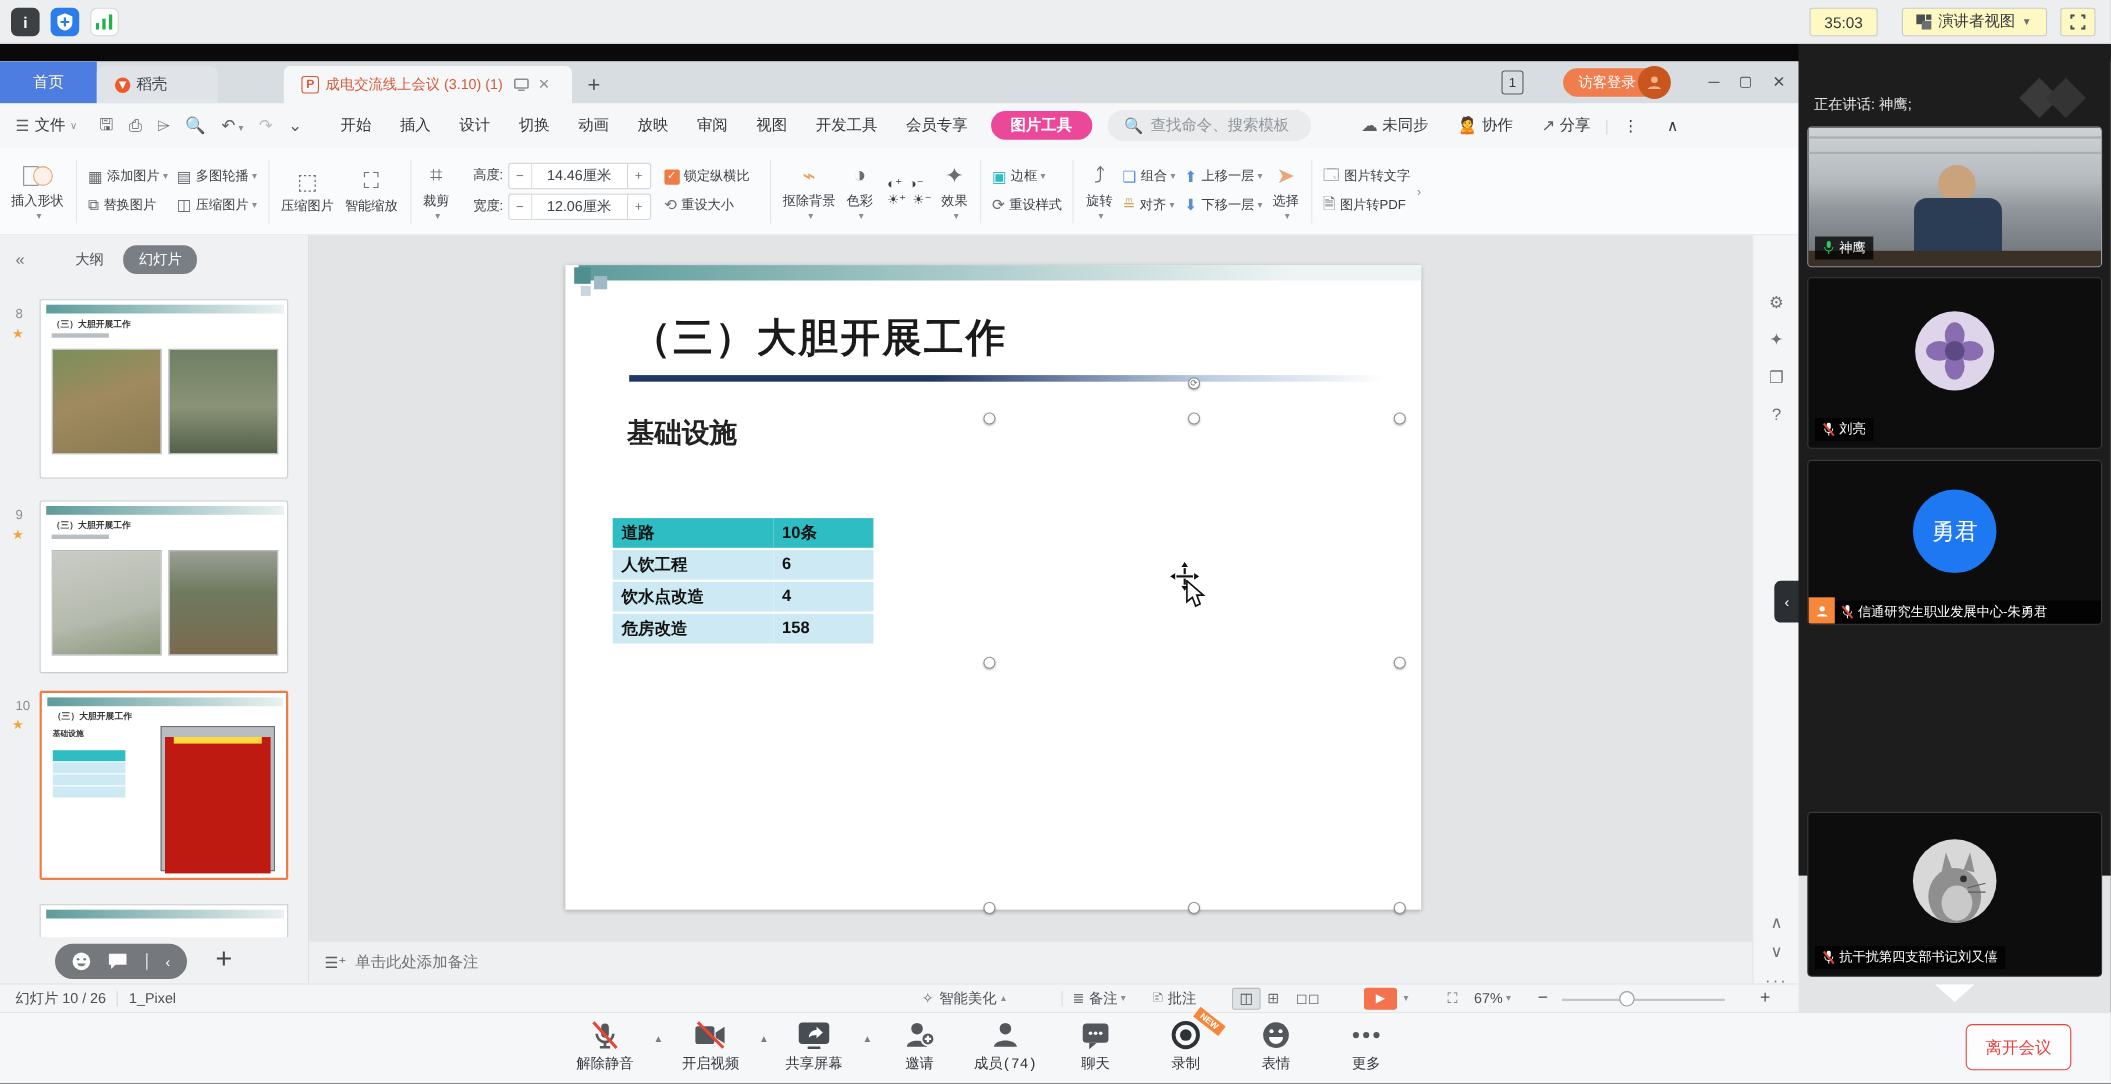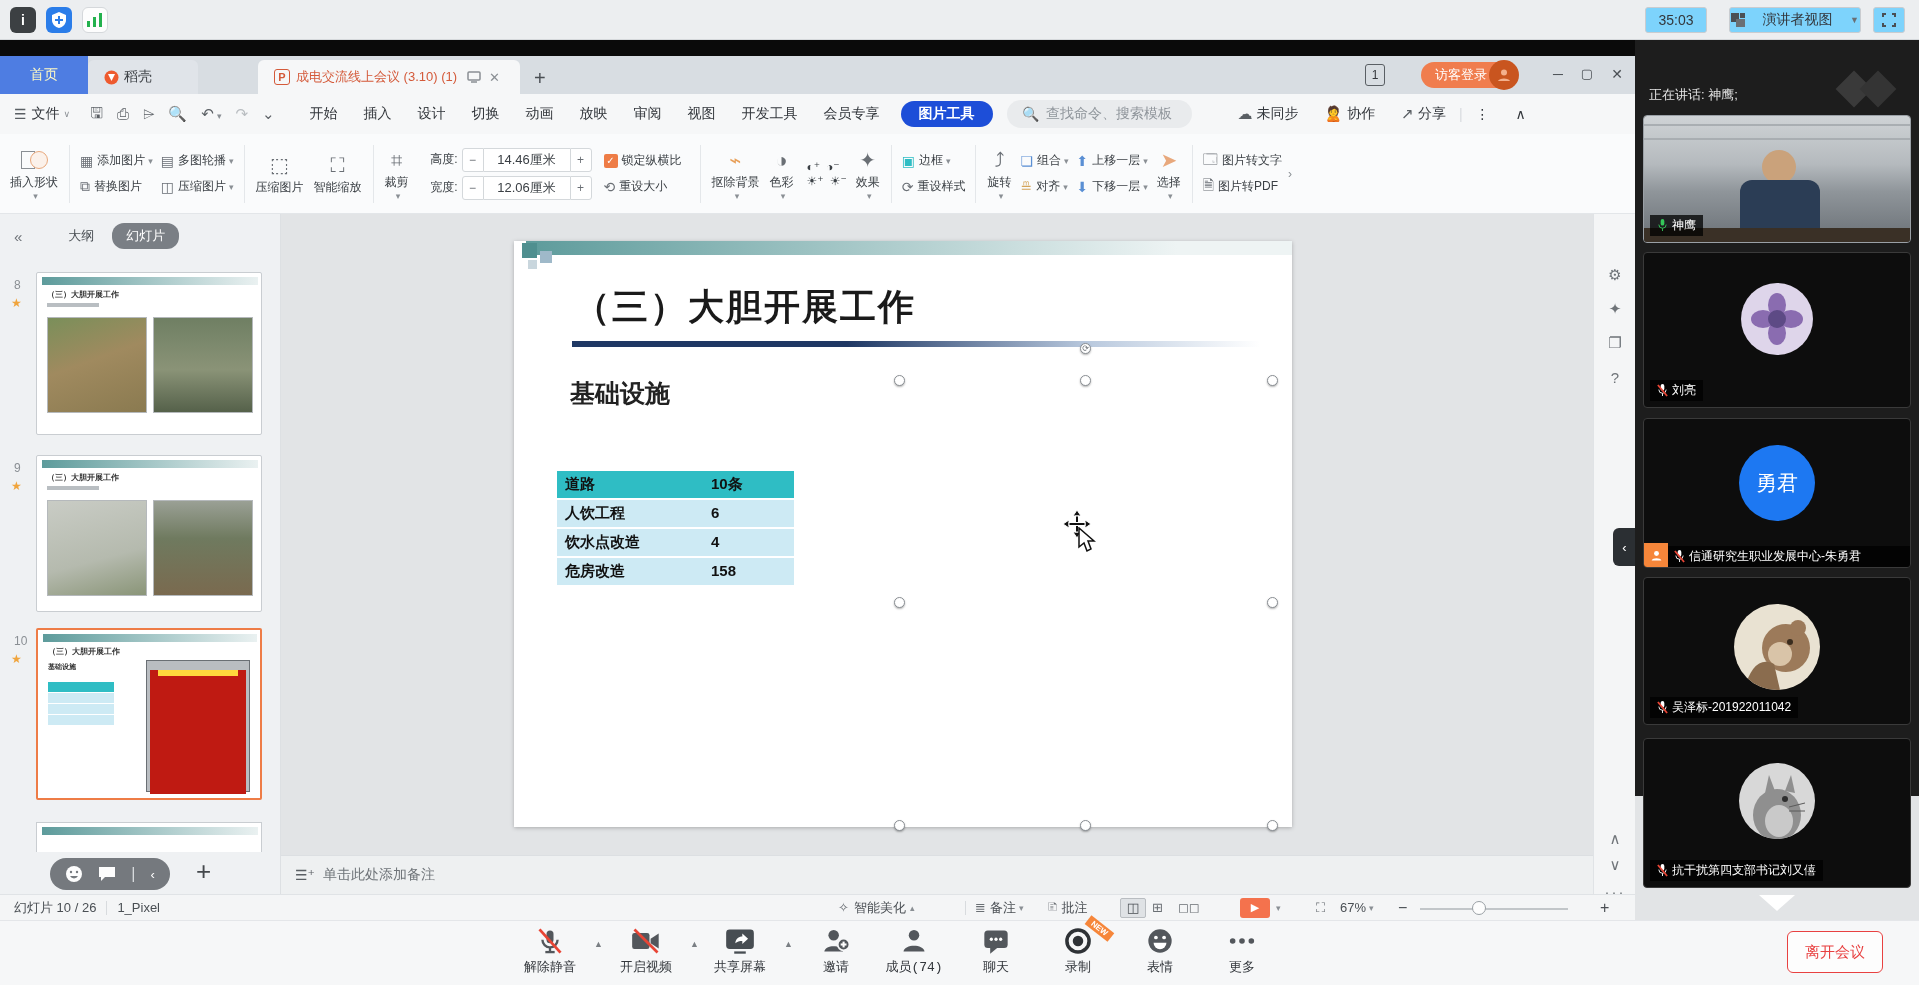--- a/index.html
+++ b/index.html
@@ -3,21 +3,21 @@
 <meta charset="utf-8">
 <style>
   html,body{margin:0;padding:0;background:#222;}
   *{box-sizing:border-box;font-family:"Liberation Sans","DejaVu Sans",sans-serif;}
   .screen{position:relative;width:1919px;height:985px;background:#e2e4e6;overflow:hidden;}
   .abs{position:absolute;}
   .flex{display:flex;align-items:center;}
   
   .topbar{position:absolute;left:0;top:0;width:1919px;height:40px;background:#eceef0;border-bottom:1px solid #d5d8db;display:flex;align-items:center;}
   .sysicon{width:26px;height:26px;border-radius:6px;margin-left:10px;display:flex;align-items:center;justify-content:center;font-size:14px;font-weight:bold;}
-  .timebox{position:absolute;top:7px;height:26px;background:#7dd3fc;border:1px solid #c9ccd0;border-radius:3px;display:flex;align-items:center;justify-content:center;font-size:14px;color:#33373c;}
+  .timebox{position:absolute;top:7px;height:26px;background:#fef9c3;border:1px solid #c9ccd0;border-radius:3px;display:flex;align-items:center;justify-content:center;font-size:14px;color:#33373c;}
   .blackstrip{position:absolute;left:0;top:40px;width:1919px;height:16px;background:#0a0a0a;}
   
   .wps{position:absolute;left:0;top:56px;width:1635px;height:864px;background:#f6f7f8;}
   .tabrow{position:absolute;left:0;top:0;width:1635px;height:38px;background:#d8dde2;display:flex;align-items:flex-end;}
   .tab{height:34px;display:flex;align-items:center;padding:0 16px;font-size:14px;color:#3c4045;border-radius:6px 6px 0 0;}
   .menurow{position:absolute;left:0;top:38px;width:1635px;height:40px;background:#f6f7f8;display:flex;align-items:center;font-size:14px;color:#33373c;}
   .menuitem{margin:0 13px;white-space:nowrap;}
   .qicon{color:#5a5f64;font-size:15px;margin:0 7px;}
   .ribbon{position:absolute;left:0;top:78px;width:1635px;height:80px;background:#fafbfc;border-bottom:1px solid #e3e6e9;display:flex;align-items:center;font-size:12px;color:#3b4045;}
   .rgdiv{width:1px;height:58px;background:#e4e7ea;margin:0 6px;}
@@ -94,21 +94,21 @@
     <div class="sysicon" style="background:#fdfdfd;border:1px solid #d5d8db;">
       <svg width="16" height="14" viewBox="0 0 16 14">
           <rect x="0" y="8" width="3" height="6" fill="#23b14d"></rect>
           <rect x="6" y="4" width="3" height="10" fill="#23b14d"></rect>
           <rect x="12" y="0" width="3" height="14" fill="#23b14d"></rect>
         </svg>
     </div>
     <div class="timebox" style="left:1645px;width:62px;">
         <span>35:03</span>
       </div>
-    <div class="timebox" style="left:1729px;width:132px;justify-content:space-between;padding:0 1px;">
+    <div class="timebox" style="left:1729px;width:132px;justify-content:flex-start;padding:0 12px;">
       <svg width="14" height="14" viewBox="0 0 14 14">
           <rect x="0" y="0" width="8" height="9" fill="#4a4f54"></rect>
           <rect x="9" y="0" width="5" height="5" fill="#4a4f54"></rect>
           <rect x="5" y="6" width="9" height="8" fill="#6a6f74"></rect>
         </svg>
       <span style="margin:0 6px;">演讲者视图</span>
       <span style="font-size:9px;color:#6a6f74;">▼</span>
     </div>
     <div class="timebox" style="left:1873px;width:32px;">
       <svg width="14" height="14" viewBox="0 0 14 14" fill="none" stroke="#4a4f54" stroke-width="2">
@@ -175,21 +175,21 @@
       <span class="menuitem" style="margin-left:28px;">开始</span>
       <span class="menuitem">插入</span>
       <span class="menuitem">设计</span>
       <span class="menuitem">切换</span>
       <span class="menuitem">动画</span>
       <span class="menuitem">放映</span>
       <span class="menuitem">审阅</span>
       <span class="menuitem">视图</span>
       <span class="menuitem">开发工具</span>
       <span class="menuitem">会员专享</span>
-      <span style="background:#1d4ed8;color:#fff;font-weight:bold;border-radius:14px;padding:4px 18px;margin:0 8px;">图片工具</span>
+      <span style="background:#ec4899;color:#fff;font-weight:bold;border-radius:14px;padding:4px 18px;margin:0 8px;">图片工具</span>
       <span class="flex" style="background:#e9ebed;border-radius:14px;padding:5px 16px;color:#8f959b;margin-left:6px;width:185px;">
         <span style="margin-right:6px;">🔍</span>
         <span>查找命令、搜索模板</span>
       </span>
       <span class="menuitem flex" style="margin-left:46px;">
           <span class="qicon" style="margin:0 4px 0 0;">☁</span>
           <span>未同步</span>
         </span>
       <span class="menuitem flex">
           <span class="qicon" style="margin:0 4px 0 0;">🙎</span>
@@ -582,40 +582,20 @@
         <svg width="11" height="13" viewBox="0 0 12 14">
             <rect x="4" y="0" width="4" height="7" rx="2" fill="#fff"></rect>
             <path d="M2 6a4 4 0 0 0 8 0" stroke="#fff" fill="none"></path>
             <line x1="6" y1="10" x2="6" y2="13" stroke="#fff"></line>
             <line x1="1" y1="1" x2="11" y2="13" stroke="#e84535" stroke-width="2"></line>
           </svg>
         <span>刘亮</span>
       </div>
     </div>
 
-    <div class="tile" style="top:537px;height:148px;">
-      <div class="avcirc" style="top:26px;width:86px;height:86px;background:#e9e2d2;overflow:hidden;">
-        <svg width="86" height="86" viewBox="0 0 86 86">
-          <circle cx="52" cy="44" r="24" fill="#9c7a5a"></circle>
-            <circle cx="64" cy="24" r="8" fill="#9c7a5a"></circle>
-          <circle cx="46" cy="50" r="12" fill="#d9c4a8"></circle>
-            <circle cx="56" cy="38" r="3" fill="#3a2c1e"></circle>
-          <path d="M10 86 Q20 50 40 60 L46 86z" fill="#8a6c4e"></path>
-        </svg>
-      </div>
-      <div class="namelab">
-        <svg width="11" height="13" viewBox="0 0 12 14">
-            <rect x="4" y="0" width="4" height="7" rx="2" fill="#fff"></rect>
-            <path d="M2 6a4 4 0 0 0 8 0" stroke="#fff" fill="none"></path>
-            <line x1="6" y1="10" x2="6" y2="13" stroke="#fff"></line>
-            <line x1="1" y1="1" x2="11" y2="13" stroke="#e84535" stroke-width="2"></line>
-          </svg>
-        <span>吴泽标-201922011042</span>
-      </div>
-    </div>
 
     <div class="tile" style="top:698px;height:150px;">
       <div class="avcirc" style="top:24px;width:76px;height:76px;background:#d8d8d8;overflow:hidden;">
         <svg width="76" height="76" viewBox="0 0 76 76">
           <ellipse cx="38" cy="52" rx="24" ry="26" fill="#8f8f8f"></ellipse>
           <polygon points="26,30 30,12 36,28" fill="#8f8f8f"></polygon>
             <polygon points="46,28 52,12 56,30" fill="#8f8f8f"></polygon>
           <ellipse cx="40" cy="58" rx="14" ry="16" fill="#c9c9c9"></ellipse>
           <circle cx="46" cy="36" r="3" fill="#2e2e2e"></circle>
             <line x1="50" y1="44" x2="66" y2="40" stroke="#5a5a5a"></line>

